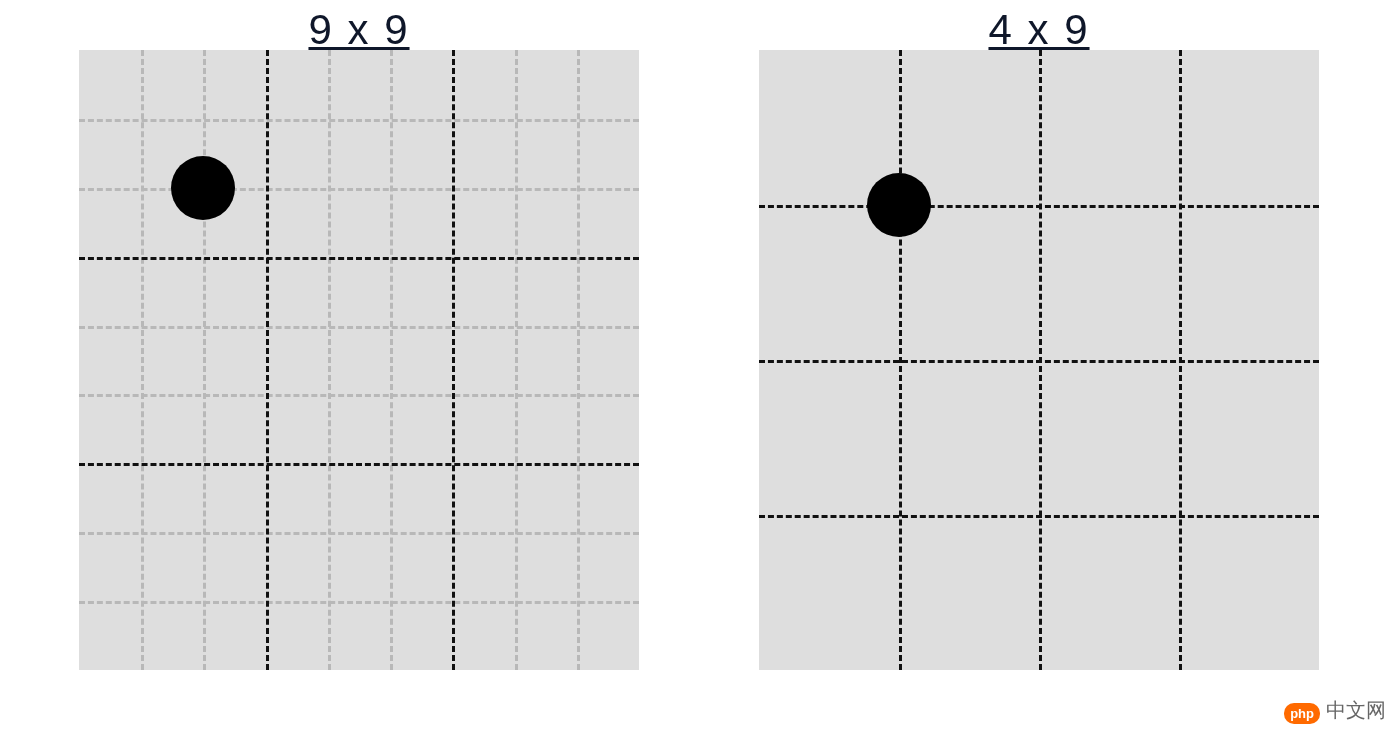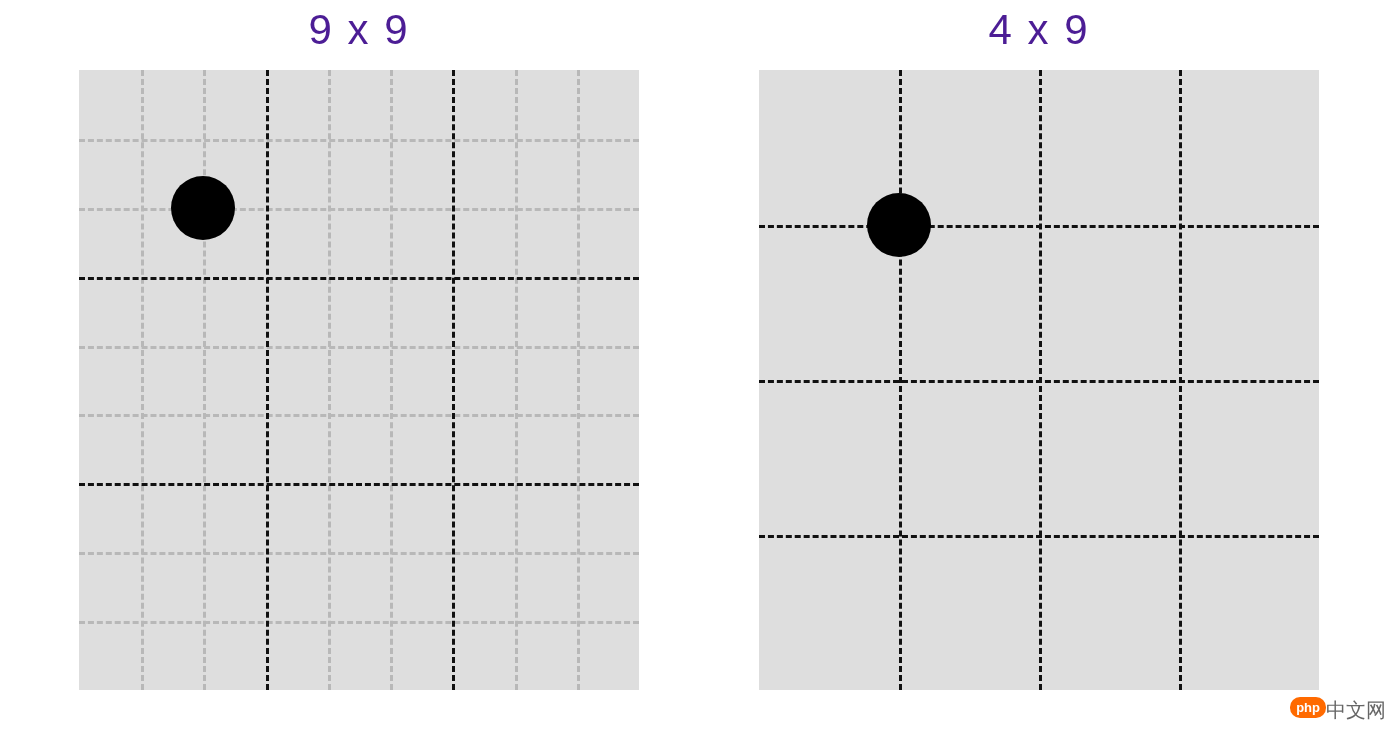--- a/index.html
+++ b/index.html
@@ -20,23 +20,24 @@
   }
   .panel {
     display: flex;
     flex-direction: column;
     align-items: center;
   }
   .title {
     font-size: 42px;
     font-weight: 400;
     letter-spacing: 2px;
-    color: #4c1d95;
-    height: 70px;
+    color: #0f172a;
+    height: 50px;
     line-height: 60px;
+    text-decoration: underline;
   }
   .grid-box {
     width: 560px;
     height: 620px;
     background: #dedede;
     position: relative;
   }
   .grid-box.right {
     width: 560px;
     height: 620px;
@@ -70,21 +71,22 @@
     border-radius: 50%;
     background: #000;
     transform: translate(-50%, -50%);
   }
 
   .watermark {
     position: absolute;
     right: 12px;
     bottom: 8px;
     display: flex;
-    align-items: flex-start;
+    align-items: flex-end;
+    gap: 6px;
     font-size: 20px;
     color: #666;
     font-family: "Microsoft YaHei", sans-serif;
   }
   .watermark .badge {
     background: #ff6a00;
     color: #fff;
     font-weight: 700;
     font-size: 13px;
     padding: 3px 6px;

